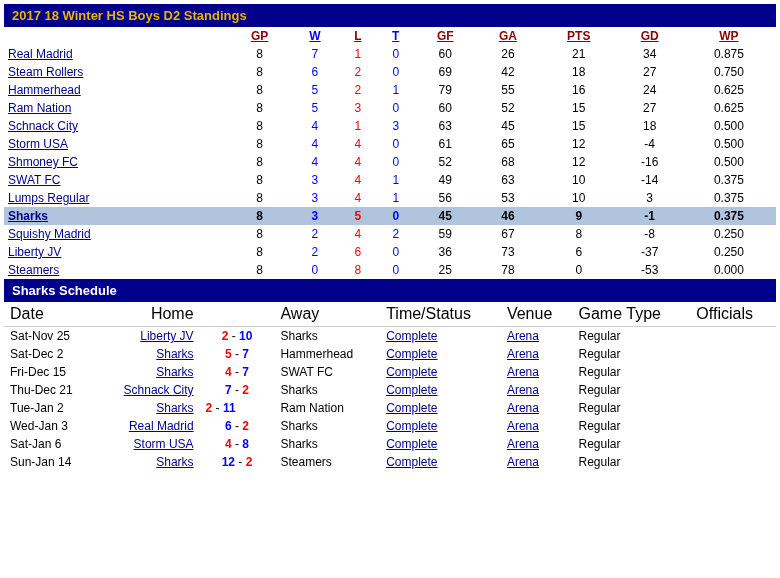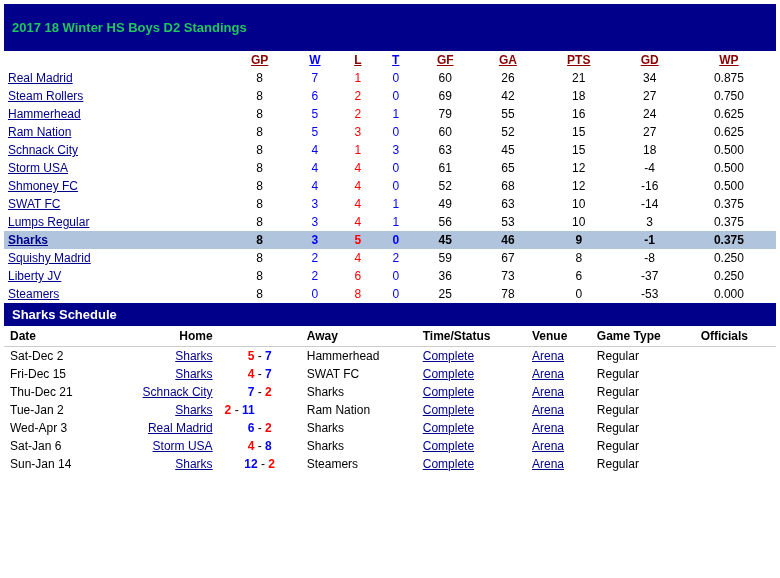--- a/index.html
+++ b/index.html
@@ -8,24 +8,24 @@
       font-size: 12px;
       background: #fff;
       width: 780px;
     }
     .main-container {
       width: 780px;
       padding: 4px;
     }
     .section-title {
       background-color: #00008B;
-      color: #22c55e;
+      color: #eab308;
       font-weight: bold;
       font-size: 13px;
-      padding: 16px 8px;
+      padding: 4px 8px;
     }
     table.standings {
       width: 100%;
       border-collapse: collapse;
     }
     table.standings th {
       text-align: center;
       padding: 2px 4px;
       font-size: 12px;
       text-decoration: underline;
@@ -59,23 +59,23 @@
       font-size: 13px;
       padding: 4px 8px;
     }
     table.schedule {
       width: 100%;
       border-collapse: collapse;
     }
     table.schedule th {
       text-align: left;
       padding: 3px 6px;
-      font-size: 12px;
+      font-size: 16px;
       border-bottom: 1px solid #ccc;
-      font-weight: bold;
+      font-weight: normal;
     }
     table.schedule td {
       text-align: left;
       padding: 2px 6px;
       font-size: 12px;
     }
     .standings-header-row th {
       color: #8B0000;
     }
     .standings-header-row th:nth-child(2) { color: blue; }
@@ -274,20 +274,34 @@
           <th style="text-align:right;">Home</th>
           <th style="text-align:center; min-width:60px;"></th>
           <th>Away</th>
           <th>Time/Status</th>
           <th>Venue</th>
           <th>Game Type</th>
           <th>Officials</th>
         </tr>
       </thead>
       <tbody id="schedule-body">
+      <tr>
+    <td>Sat-Nov 25</td>
+    <td class="link-style" style="text-align:right;">Liberty JV</td>
+    <td style="text-align:center; white-space:nowrap;">
+      <span style="color:red; font-weight:bold;">2</span>
+      <span> - </span>
+      <span style="color:blue; font-weight:bold;">10</span>
+    </td>
+    <td>Sharks</td>
+    <td class="link-style">Complete</td>
+    <td class="link-style">Arena</td>
+    <td>Regular</td>
+    <td></td>
+  </tr>
           <tr>
     <td>Sat-Dec 2</td>
     <td class="link-style" style="text-align:right;">Sharks</td>
     <td style="text-align:center; white-space:nowrap;">
       <span style="color:red; font-weight:bold;">5</span>
       <span> - </span>
       <span style="color:blue; font-weight:bold;">7</span>
     </td>
     <td>Hammerhead</td>
     <td class="link-style">Complete</td>
@@ -331,21 +345,21 @@
       <span> - </span>
       <span style="color:blue; font-weight:bold;">11</span>
     </td>
     <td>Ram Nation</td>
     <td class="link-style">Complete</td>
     <td class="link-style">Arena</td>
     <td>Regular</td>
     <td></td>
   </tr>
           <tr>
-    <td>Wed-Apr 3</td>
+    <td>Wed-Jan 3</td>
     <td class="link-style" style="text-align:right;">Real Madrid</td>
     <td style="text-align:center; white-space:nowrap;">
       <span style="color:blue; font-weight:bold;">6</span>
       <span> - </span>
       <span style="color:red; font-weight:bold;">2</span>
     </td>
     <td>Sharks</td>
     <td class="link-style">Complete</td>
     <td class="link-style">Arena</td>
     <td>Regular</td>

